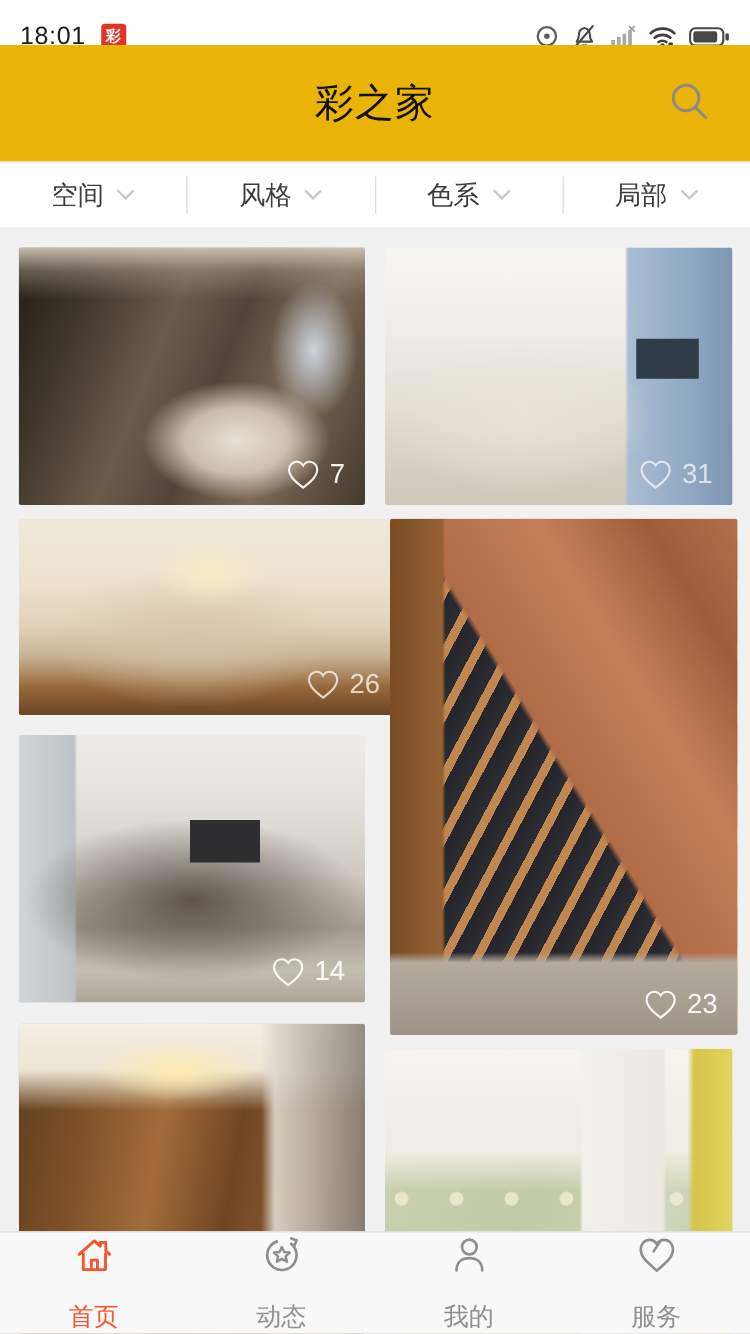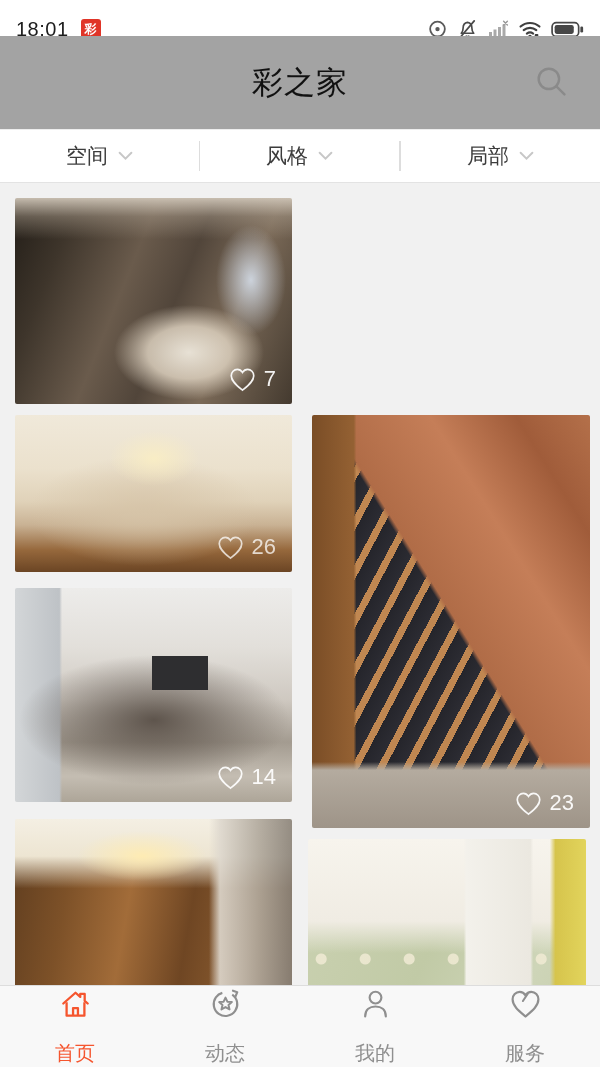--- a/index.html
+++ b/index.html
@@ -20,21 +20,21 @@
   .sb-badge{
     width:20px;height:20px;margin-left:12px;border-radius:3px;
     background:#e03427;color:#fff;font-size:12px;line-height:20px;
     text-align:center;font-weight:bold;overflow:hidden;
   }
   .sb-right{margin-left:auto;display:flex;align-items:center;gap:9px;}
   .sb-right svg{display:block;}
   
   .header{
     position:absolute;top:36px;left:0;right:0;height:94px;
-    background:#a3a3a3;border-bottom:1px solid #ededed;box-sizing:border-box;
+    background:#eab308;border-bottom:1px solid #ededed;box-sizing:border-box;
   }
   .header-title{
     position:absolute;left:0;right:0;top:50%;transform:translateY(-50%);
     text-align:center;font-size:31px;color:#111;font-weight:400;letter-spacing:1px;
   }
   .search-btn{position:absolute;right:32px;top:50%;transform:translateY(-50%);cursor:pointer;}
   
   .filterbar{
     position:absolute;top:130px;left:0;right:0;height:53px;
     background:#fff;border-bottom:1px solid #e3e3e3;box-sizing:border-box;
@@ -79,20 +79,21 @@
     background-size:50px 32px,210px 120px,100% 100%,100% 100%;
     background-position:88% 42%,6% 88%,0 0,0 0;
   }
   .scene-2{ 
     background-image:
       radial-gradient(closest-side, rgba(250,238,196,.9), rgba(250,238,196,0)),
       radial-gradient(closest-side, rgba(214,196,168,.9), rgba(214,196,168,0)),
       linear-gradient(180deg,#f0e9da 0%,#ebe1cd 34%,#e0d2b9 55%,#c9b294 70%,#96683c 86%,#6b4524 100%);
     background-size:90px 55px,230px 110px,100% 100%;
     background-position:50% 16%,30% 88%,0 0;
+    padding-left:28px;
   }
   .scene-3{ 
     background-image:
       linear-gradient(180deg, rgba(0,0,0,0) 84%, #b4ab9f 86%, #9e9488 100%),
       linear-gradient(90deg,#7a4d26 0%,#946133 15%, rgba(0,0,0,0) 16%),
       linear-gradient(58deg, rgba(0,0,0,0) 50%, #b06c47 51%, #c57e58 70%, #a05c3a 86%, #b4704a 100%),
       repeating-linear-gradient(118deg,#25252b 0px,#2c2c33 16px,#c08751 16px,#c08751 23px);
   }
   .scene-4{ 
     background-image:
@@ -210,40 +211,54 @@
         </svg>
     </div>
     <div class="filter-vline"></div>
     <div class="filter-item">
       <span>风格</span>
       <svg width="15" height="10" viewBox="0 0 14 9">
           <polyline points="1.5,1.5 7,7 12.5,1.5" fill="none" stroke="#c7c7c7" stroke-width="1.8" stroke-linecap="round"></polyline>
         </svg>
     </div>
     <div class="filter-vline"></div>
+    <div class="filter-item">
+      <span>色系</span>
+      <svg width="15" height="10" viewBox="0 0 14 9">
+          <polyline points="1.5,1.5 7,7 12.5,1.5" fill="none" stroke="#c7c7c7" stroke-width="1.8" stroke-linecap="round"></polyline>
+        </svg>
+    </div>
     <div class="filter-vline"></div>
     <div class="filter-item">
       <span>局部</span>
       <svg width="15" height="10" viewBox="0 0 14 9">
           <polyline points="1.5,1.5 7,7 12.5,1.5" fill="none" stroke="#c7c7c7" stroke-width="1.8" stroke-linecap="round"></polyline>
         </svg>
     </div>
   </div>
 
   <div class="feed">
 
     <div class="card scene-0" style="left:15px;top:15px;width:277px;height:206px">
       <div class="likes">
         <svg width="27" height="25" viewBox="0 0 24 22">
             <path d="M12 20.5 C7.5 16.8 2 12.8 2 7.6 C2 4.6 4.4 2 7.4 2 C9.3 2 10.9 3 12 4.7 C13.1 3 14.7 2 16.6 2 C19.6 2 22 4.6 22 7.6 C22 12.8 16.5 16.8 12 20.5 Z" fill="none" stroke="#ffffff" stroke-width="1.5"></path>
           </svg>
         <span>7</span>
       </div>
     </div>
 
+    <div class="card scene-1" style="left:308px;top:15px;width:278px;height:206px">
+      <div class="likes" style="opacity:.75">
+        <svg width="27" height="25" viewBox="0 0 24 22">
+            <path d="M12 20.5 C7.5 16.8 2 12.8 2 7.6 C2 4.6 4.4 2 7.4 2 C9.3 2 10.9 3 12 4.7 C13.1 3 14.7 2 16.6 2 C19.6 2 22 4.6 22 7.6 C22 12.8 16.5 16.8 12 20.5 Z" fill="none" stroke="#ffffff" stroke-width="1.5"></path>
+          </svg>
+        <span>31</span>
+      </div>
+    </div>
 
     <div class="card scene-2" style="left:15px;top:232px;width:277px;height:157px">
       <div class="likes" style="opacity:.8">
         <svg width="27" height="25" viewBox="0 0 24 22">
             <path d="M12 20.5 C7.5 16.8 2 12.8 2 7.6 C2 4.6 4.4 2 7.4 2 C9.3 2 10.9 3 12 4.7 C13.1 3 14.7 2 16.6 2 C19.6 2 22 4.6 22 7.6 C22 12.8 16.5 16.8 12 20.5 Z" fill="none" stroke="#ffffff" stroke-width="1.5"></path>
           </svg>
         <span>26</span>
       </div>
     </div>
 

